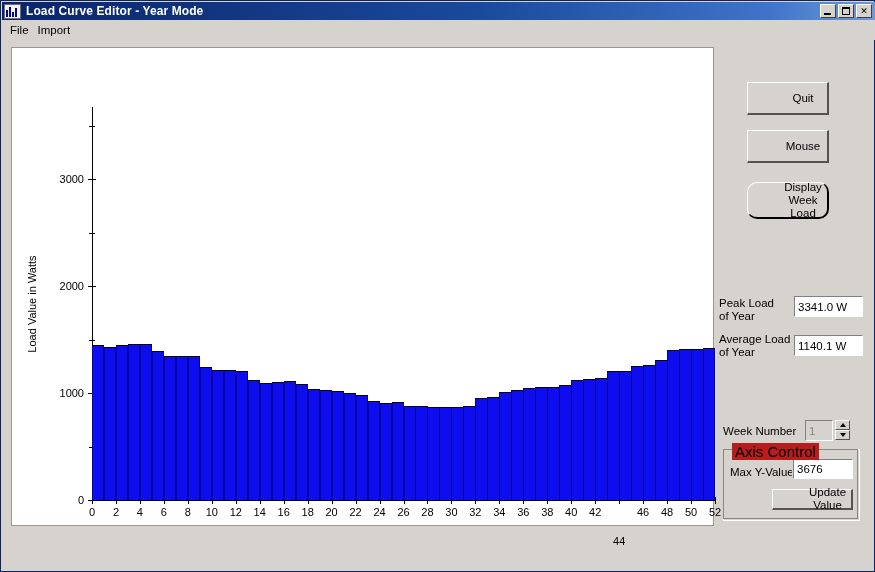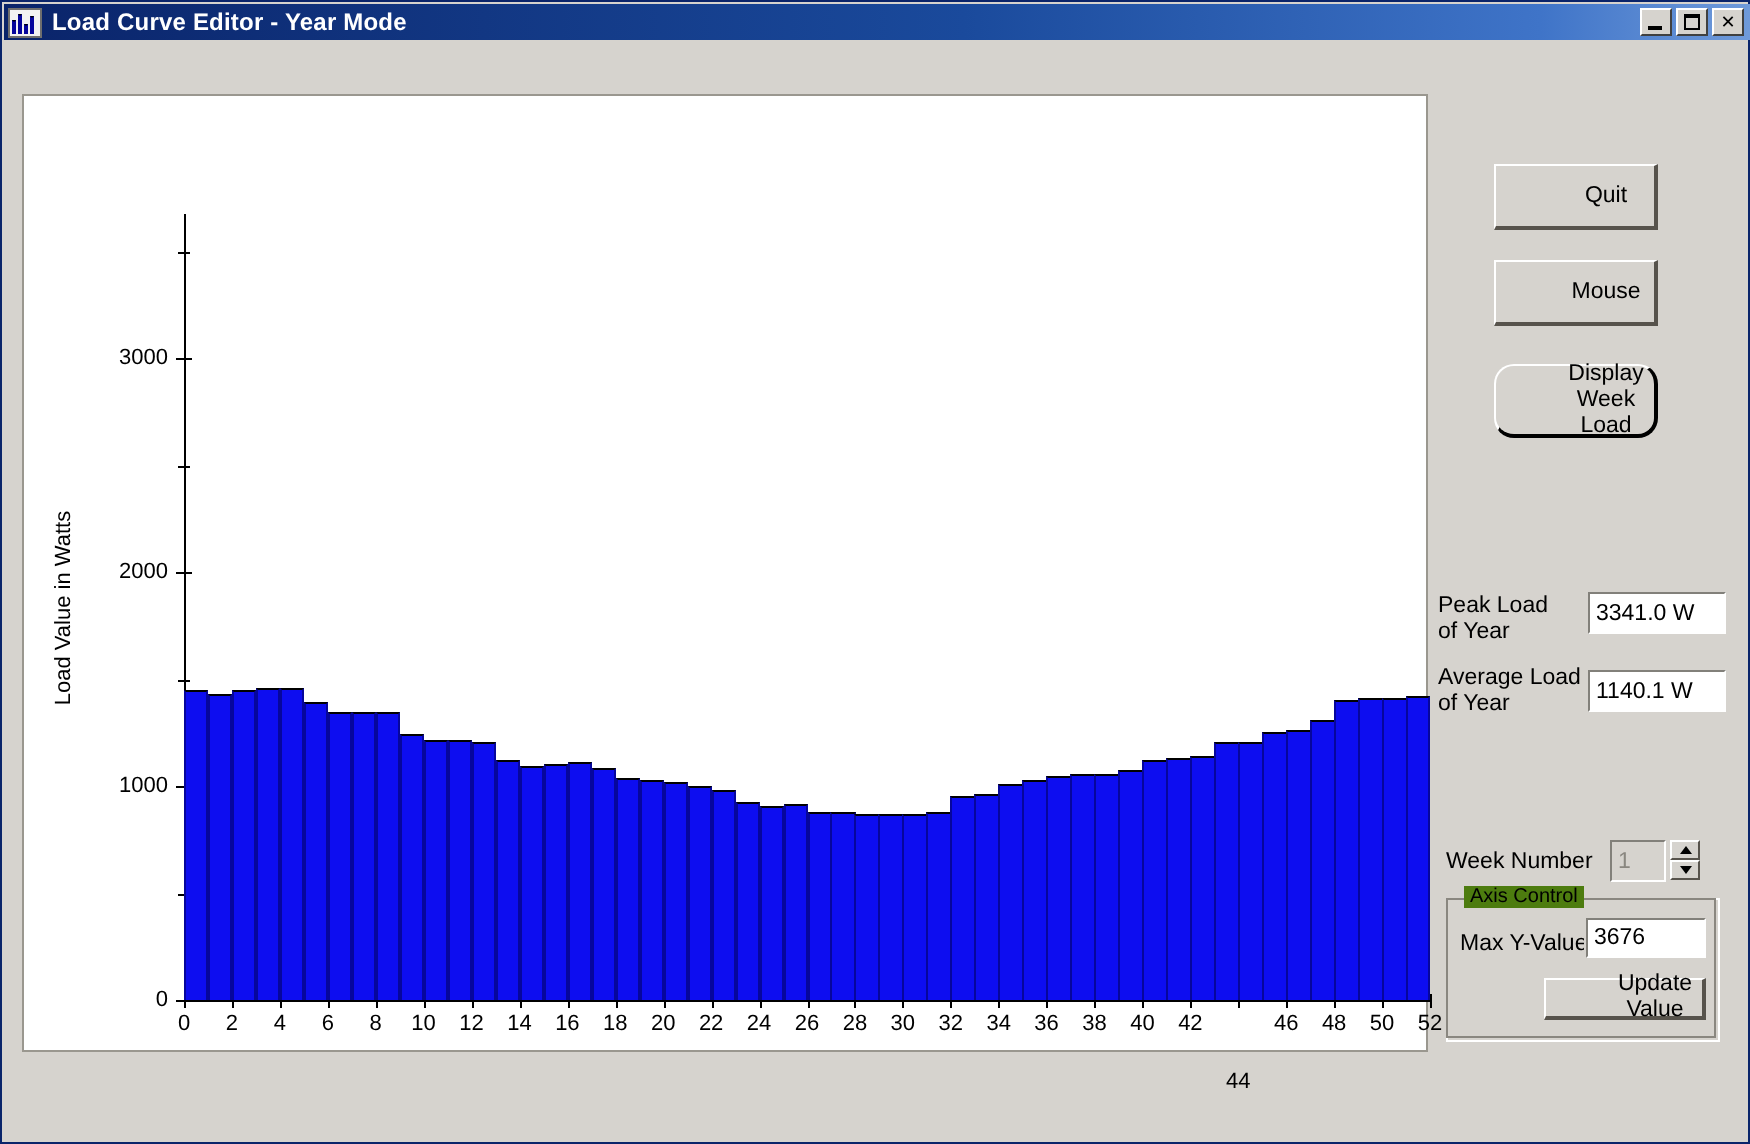--- a/index.html
+++ b/index.html
@@ -262,23 +262,23 @@
     content: "";
     position: absolute;
     left: -1px; top: -1px; right: 1px; bottom: 1px;
     border: 1px solid #8a8780;
     pointer-events: none;
   }
   .groupbox-title {
     position: absolute;
     top: -7px;
     left: 8px;
-    background: #4d7c0f;
+    background: #b91c1c;
     padding: 0 3px;
-    font-size: 10px;
+    font-size: 15px;
     color: #000;
     z-index: 2;
   }
   .spinner {
     position: absolute;
     width: 15px;
     display: flex;
     flex-direction: column;
   }
   .spin-btn {
@@ -322,20 +322,24 @@
         </div>
       <div class="win-btn max">
           <span class="glyph"></span>
         </div>
       <div class="win-btn close">
           <span class="glyph">✕</span>
         </div>
     </div>
   </div>
 
+  <div id="menu-bar">
+    <div class="menu-item">File</div>
+    <div class="menu-item">Import</div>
+  </div>
 
   <div id="chart-panel">
 
 
     <div id="plot-area">
 
       <div style="position:absolute;left:80px;top:59px;width:1px;height:394px;background:#000;"></div>
       <div style="position:absolute;left:80px;top:452px;width:623px;height:1px;background:#000;"></div>
 
       <div id="y-axis-title">Load Value in Watts</div>

